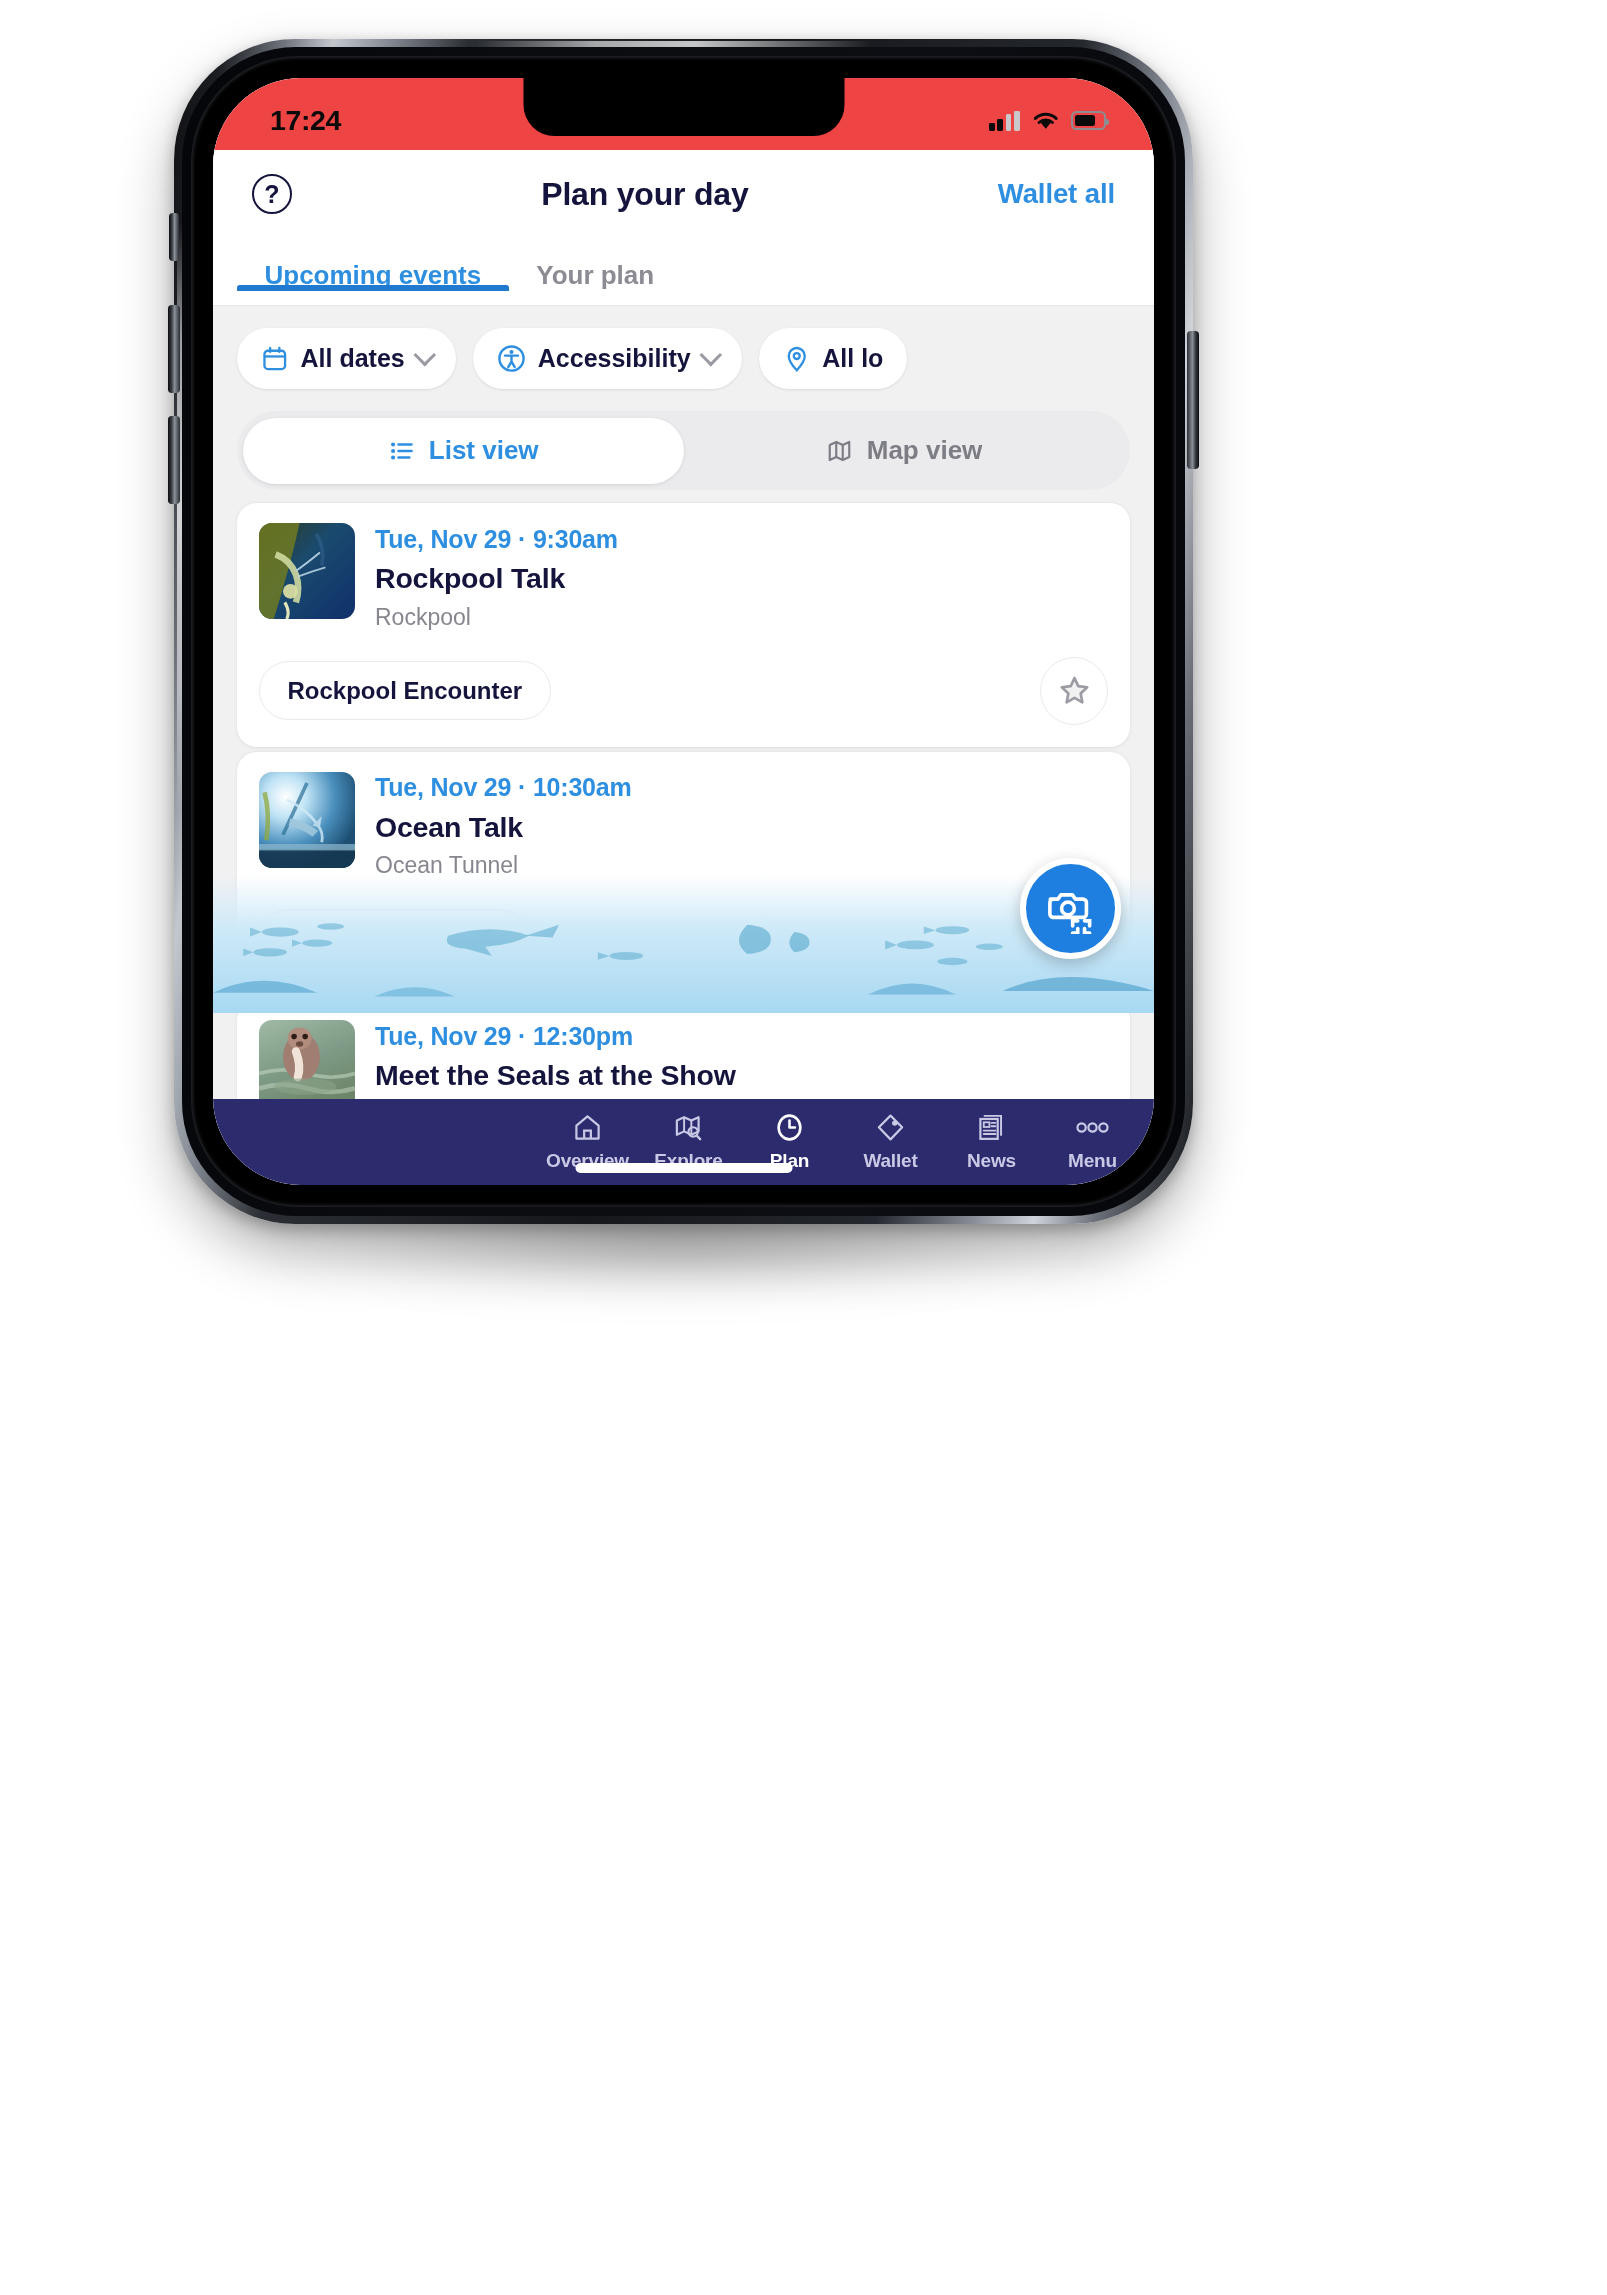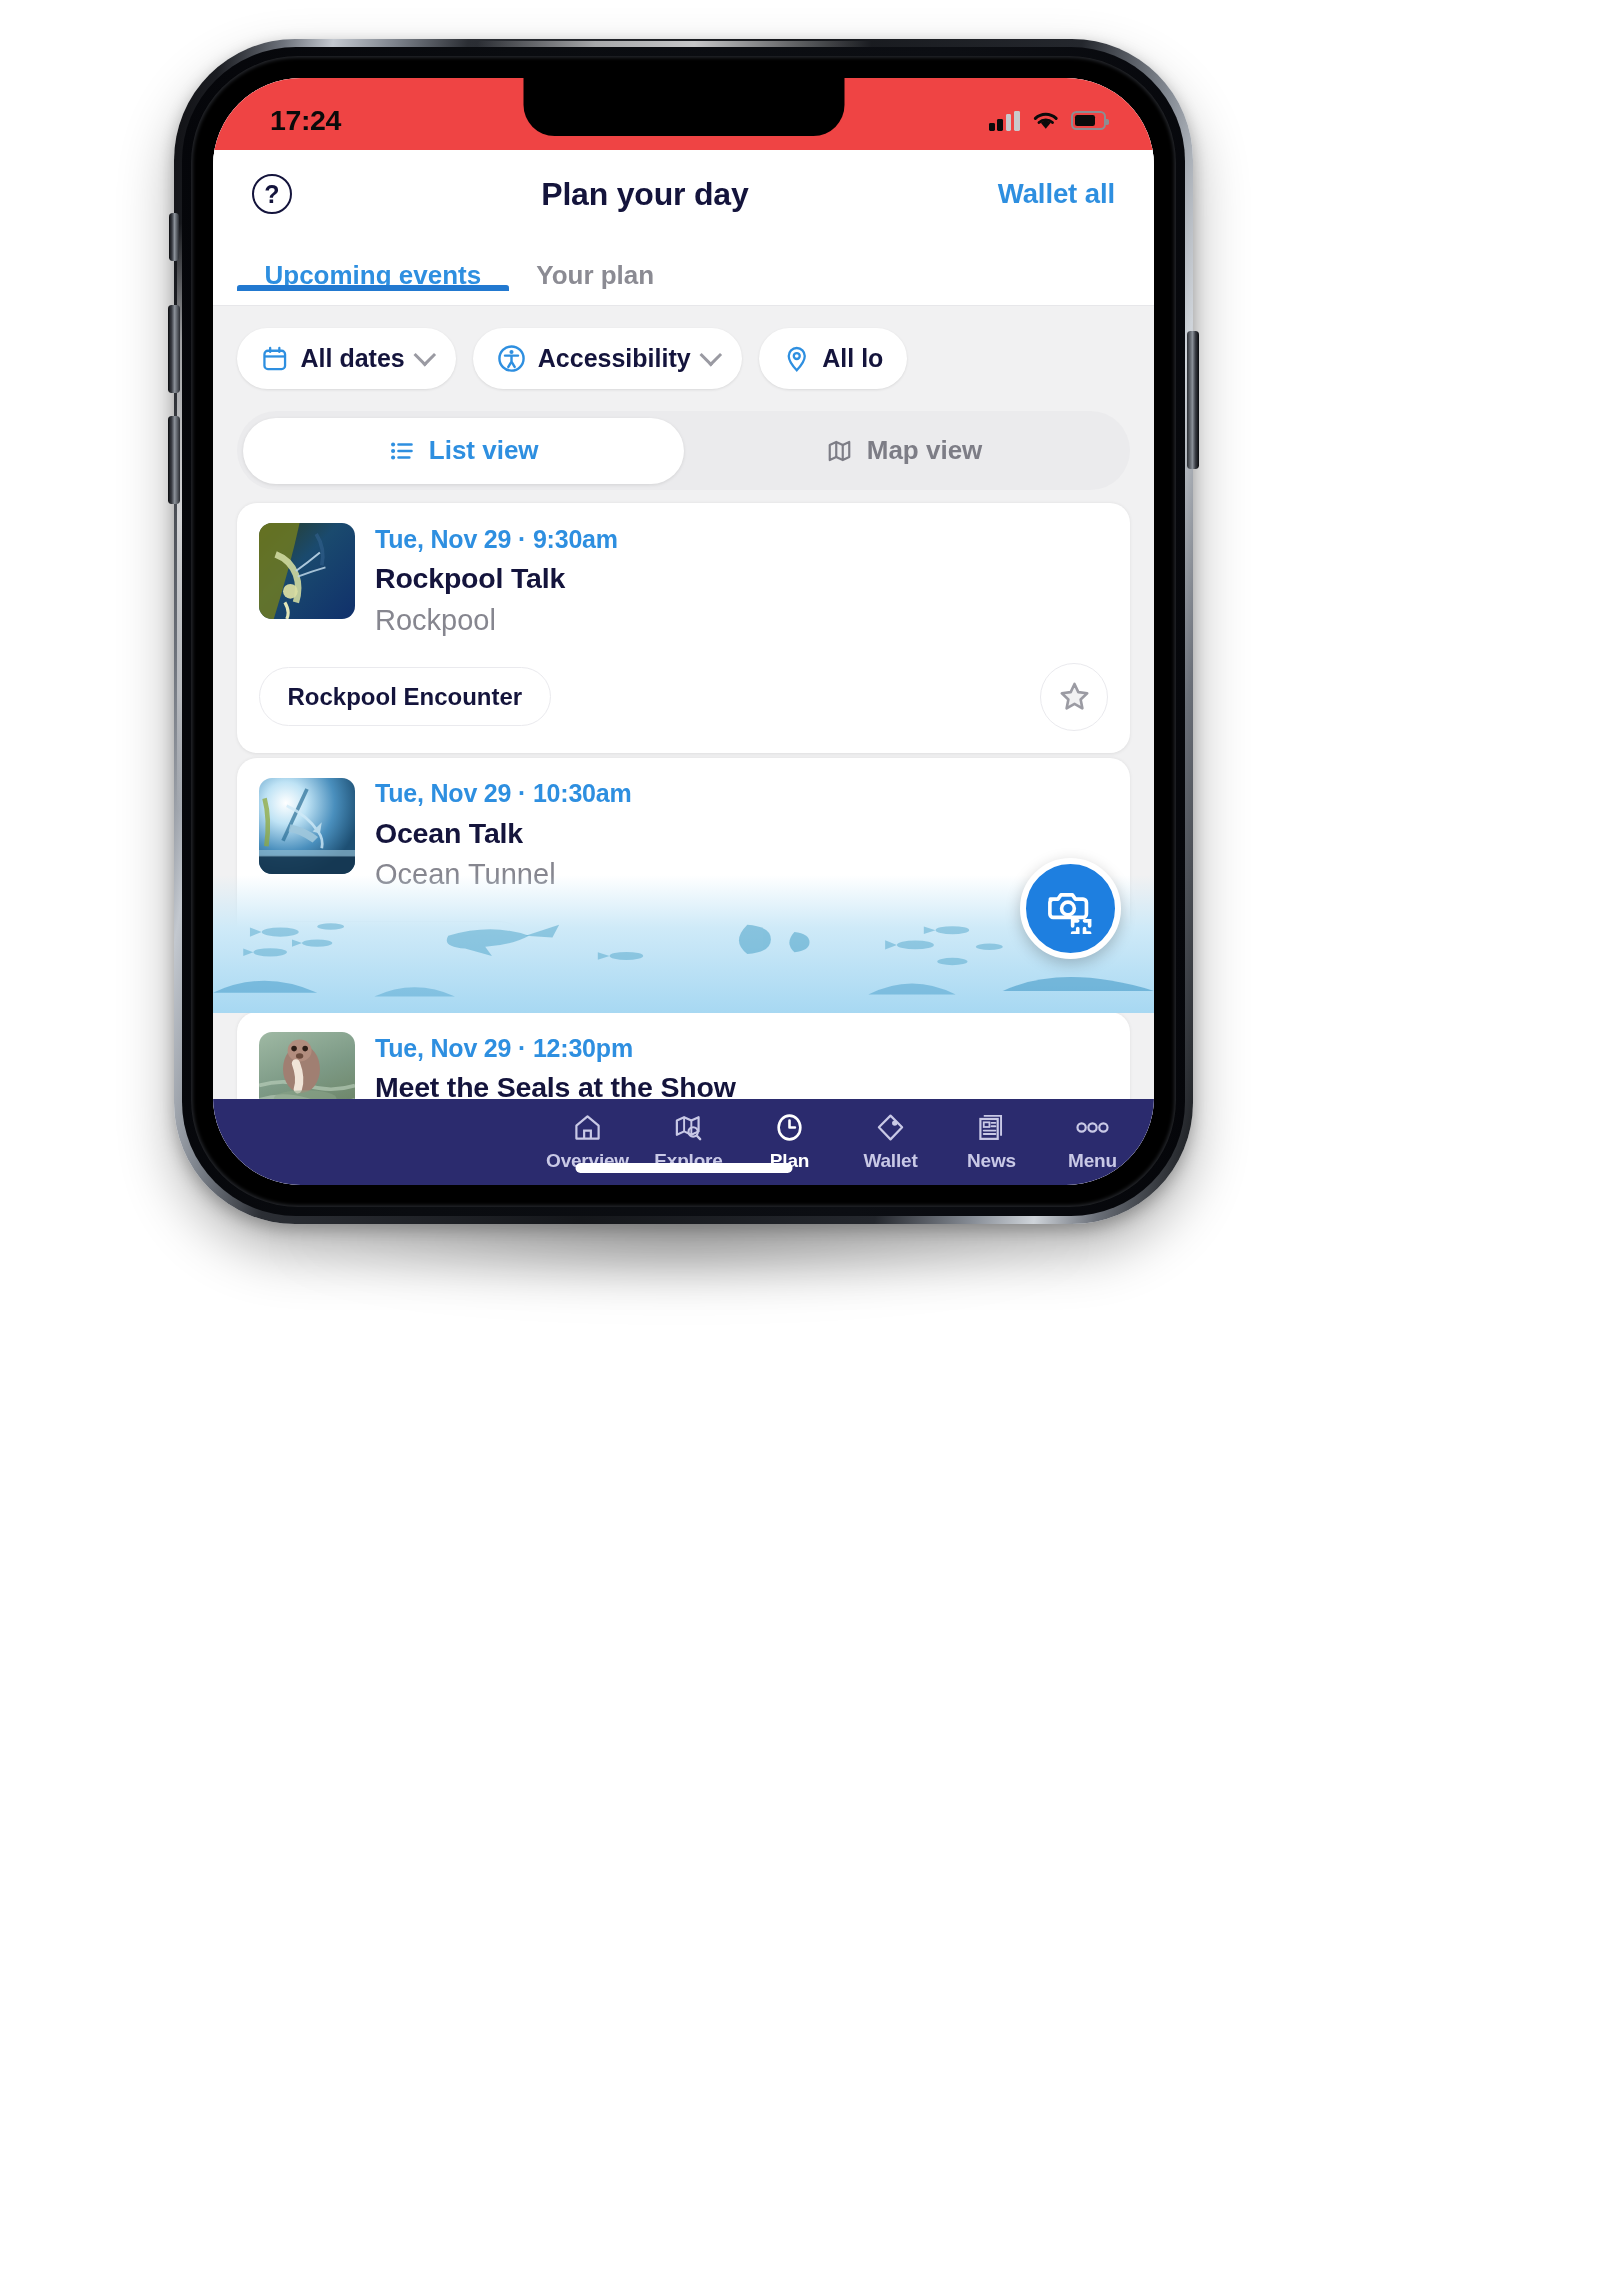--- a/index.html
+++ b/index.html
@@ -209,21 +209,21 @@
     flex-shrink: 0;
   }
   .card-top { display: flex; gap: 20px; }
   .thumb {
     width: 96px; height: 96px; border-radius: 13px;
     flex-shrink: 0; overflow: hidden; position: relative;
   }
   .card-info { flex: 1; min-width: 0; padding-top: 1.8px; }
   .card-time { font-size: 25px; font-weight: bold; color: #2e8fe0; letter-spacing: -0.2px; }
   .card-title { font-size: 28.5px; font-weight: bold; color: #14143c; margin-top: 8.3px; letter-spacing: -0.2px; }
-  .card-loc { font-size: 29px; color: #86868f; margin-top: 8.3px; }
+  .card-loc { font-size: 23px; color: #86868f; margin-top: 8.3px; }
   .card-bottom {
     display: flex; align-items: center; justify-content: space-between;
     margin-top: 26px;
   }
   .tagpill {
     border: 1.8px solid #eaeaee; border-radius: 33px;
     padding: 14.7px 27.5px; font-size: 24px; font-weight: bold; color: #14143c;
     cursor: pointer; background: #fff;
   }
   .starbtn {

